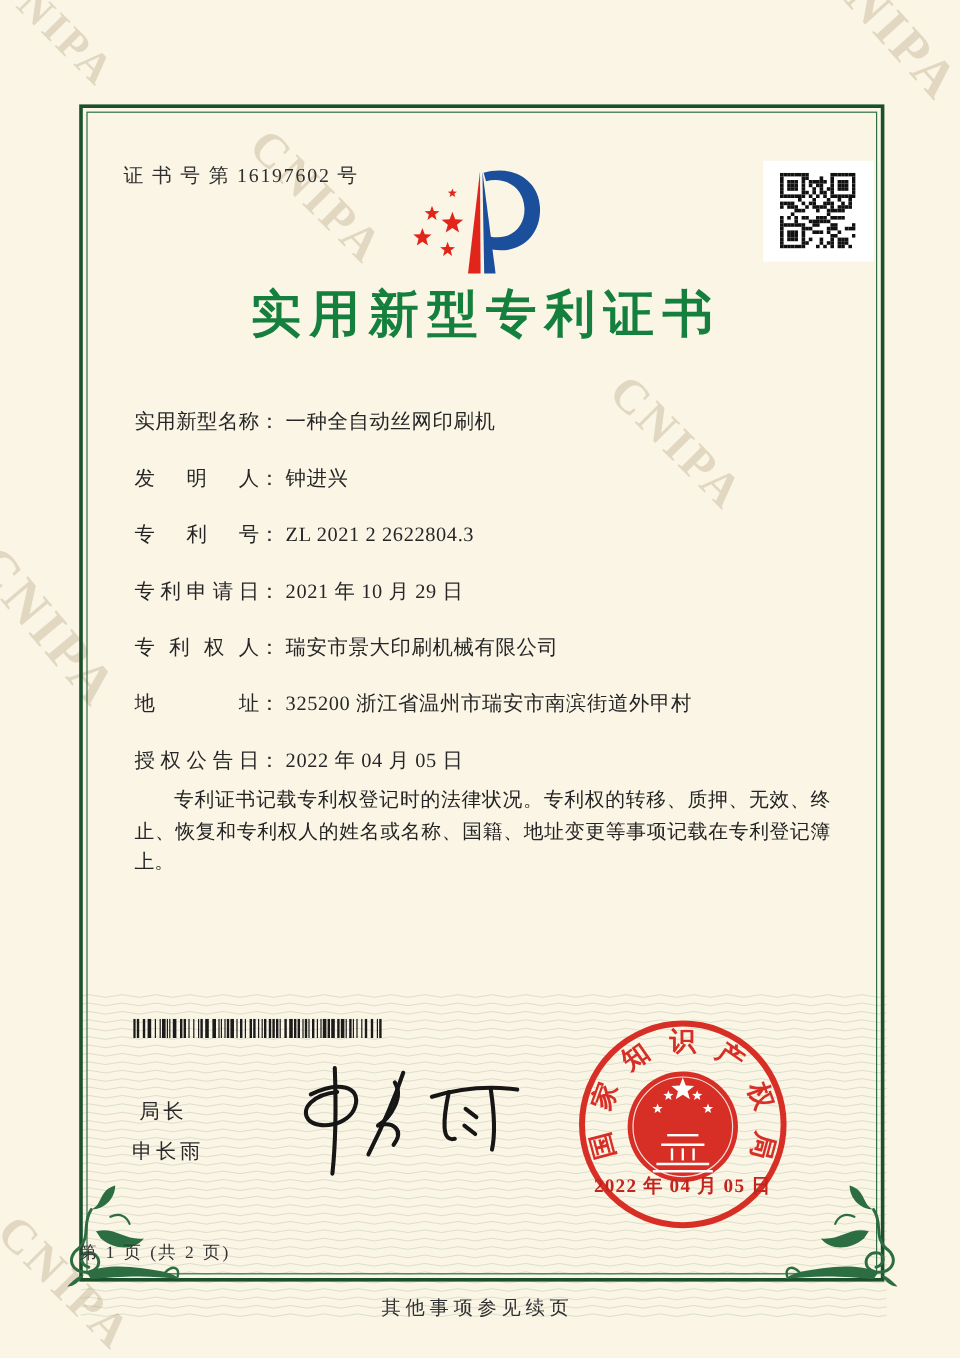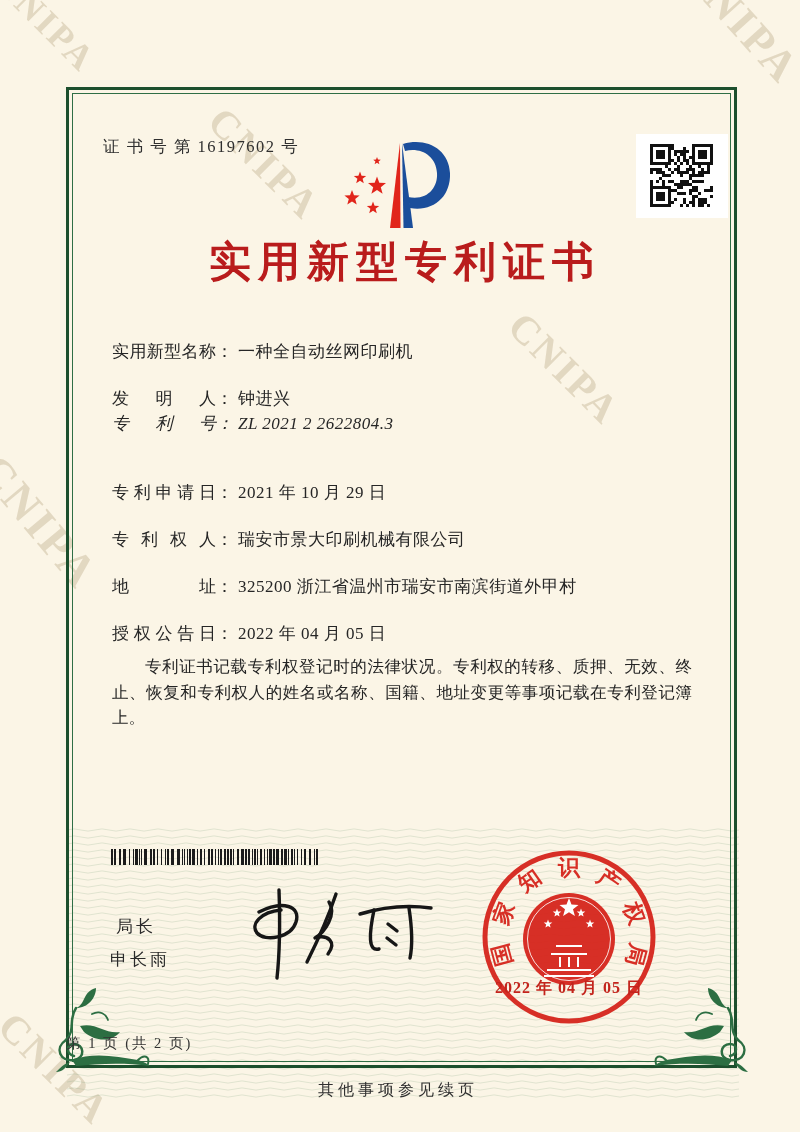--- a/index.html
+++ b/index.html
@@ -22,21 +22,21 @@
   }
   #frame-inner{position:absolute;inset:3px;border:1.5px solid #2f6e45;}
   .flourish{position:absolute;z-index:3;}
   
   #cert-number{position:absolute;left:103px;top:136px;font-size:16.5px;letter-spacing:1.5px;z-index:4;color:#2f2f2f;}
   #cnipa-logo{position:absolute;left:340px;top:136px;z-index:4;}
   #qr-box{position:absolute;left:636px;top:134px;width:92px;height:84px;background:#ffffff;z-index:4;}
   #qr{position:absolute;left:14px;top:10px;}
   #cert-title{
     position:absolute;left:66px;top:234px;width:671px;text-align:center;
-    font-size:42px;font-weight:bold;letter-spacing:7px;text-indent:7px;color:#b91c1c;z-index:4;
+    font-size:42px;font-weight:bold;letter-spacing:7px;text-indent:7px;color:#15803d;z-index:4;
   }
   
   .field-row{position:absolute;left:112px;font-size:17px;white-space:nowrap;z-index:4;color:#262626;}
   .flabel{display:inline-block;width:104px;text-align:justify;text-align-last:justify;}
   .colon{margin-right:5px;}
   .fvalue{letter-spacing:0.5px;}
   
   #body-text{position:absolute;left:112px;top:654px;width:580px;z-index:4;}
   #body-text p{margin:0;text-indent:2em;font-size:16.5px;line-height:25.5px;text-align:justify;color:#242424;}
   #body-text p + p{margin-top:13px;}
@@ -384,21 +384,21 @@
   </div>
 
   <div id="cert-title">实用新型专利证书</div>
 
   <div class="field-row" style="top:340px;">
     <span class="flabel">实用新型名称</span><span class="colon">：</span><span class="fvalue">一种全自动丝网印刷机</span>
   </div>
   <div class="field-row" style="top:387px;">
     <span class="flabel">发明人</span><span class="colon">：</span><span class="fvalue">钟进兴</span>
   </div>
-  <div class="field-row" style="top:412px;font-style:italic;">
+  <div class="field-row" style="top:434px;">
     <span class="flabel">专利号</span><span class="colon">：</span><span class="fvalue">ZL 2021 2 2622804.3</span>
   </div>
   <div class="field-row" style="top:481px;">
     <span class="flabel">专利申请日</span><span class="colon">：</span><span class="fvalue">2021 年 10 月 29 日</span>
   </div>
   <div class="field-row" style="top:528px;">
     <span class="flabel">专利权人</span><span class="colon">：</span><span class="fvalue">瑞安市景大印刷机械有限公司</span>
   </div>
   <div class="field-row" style="top:575px;">
     <span class="flabel">地址</span><span class="colon">：</span><span class="fvalue">325200 浙江省温州市瑞安市南滨街道外甲村</span>

